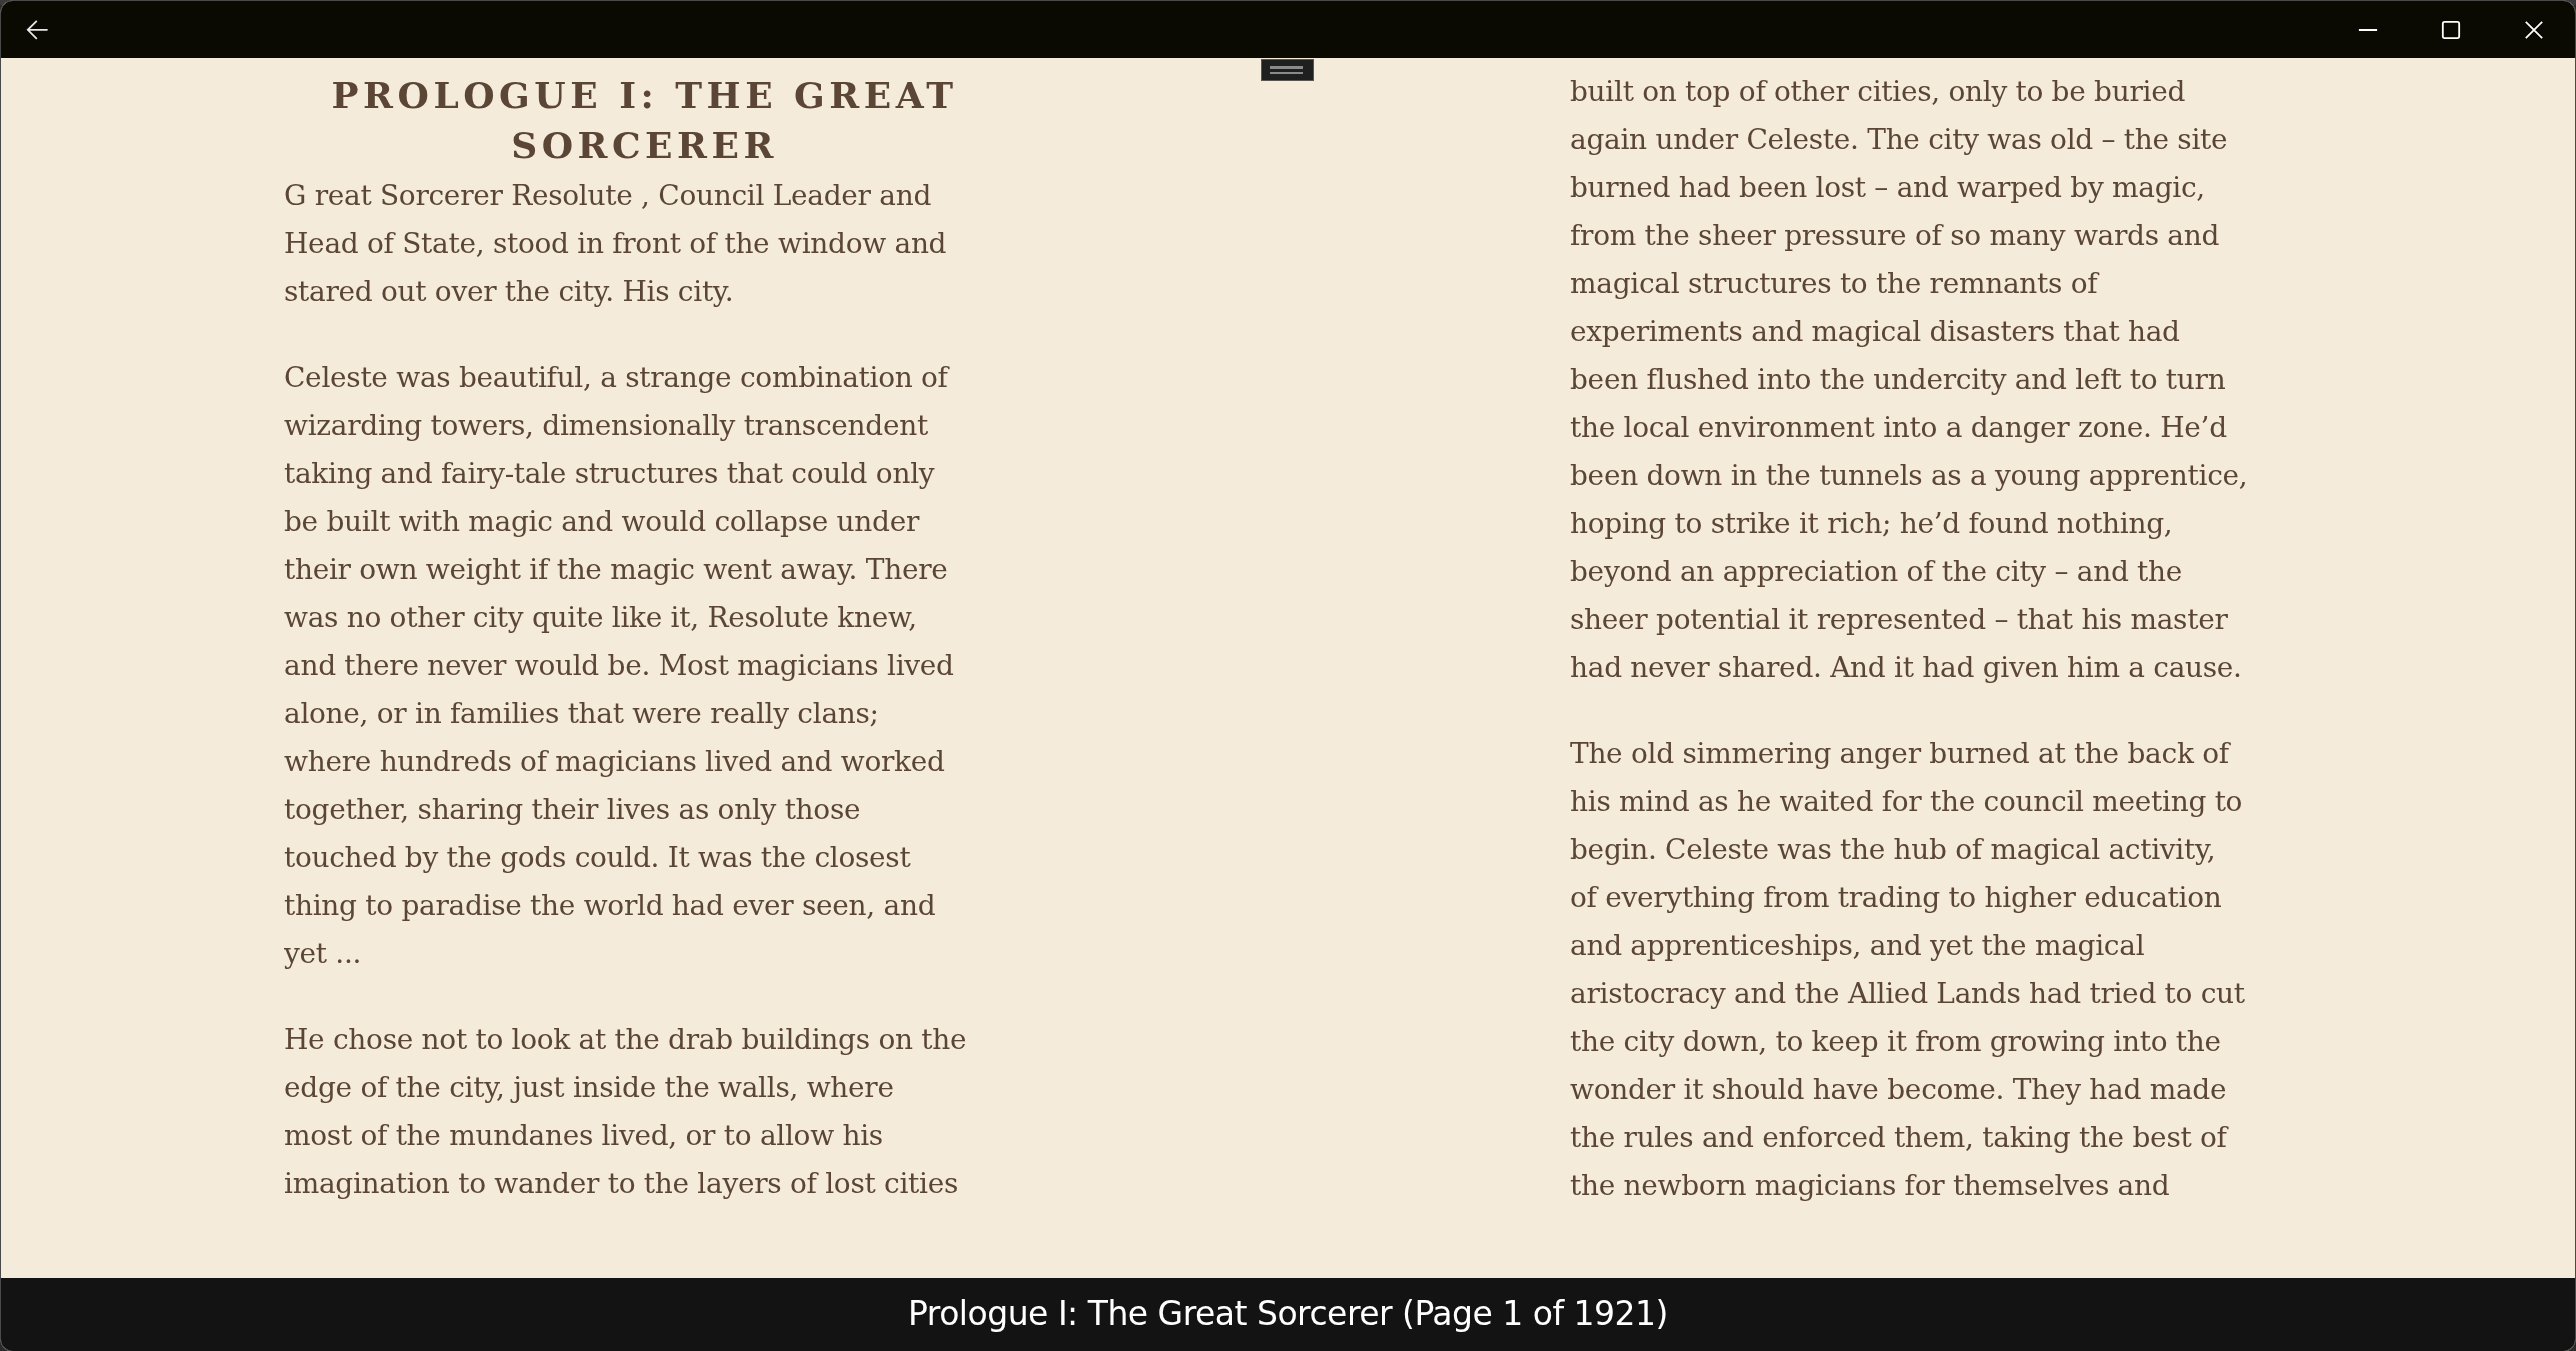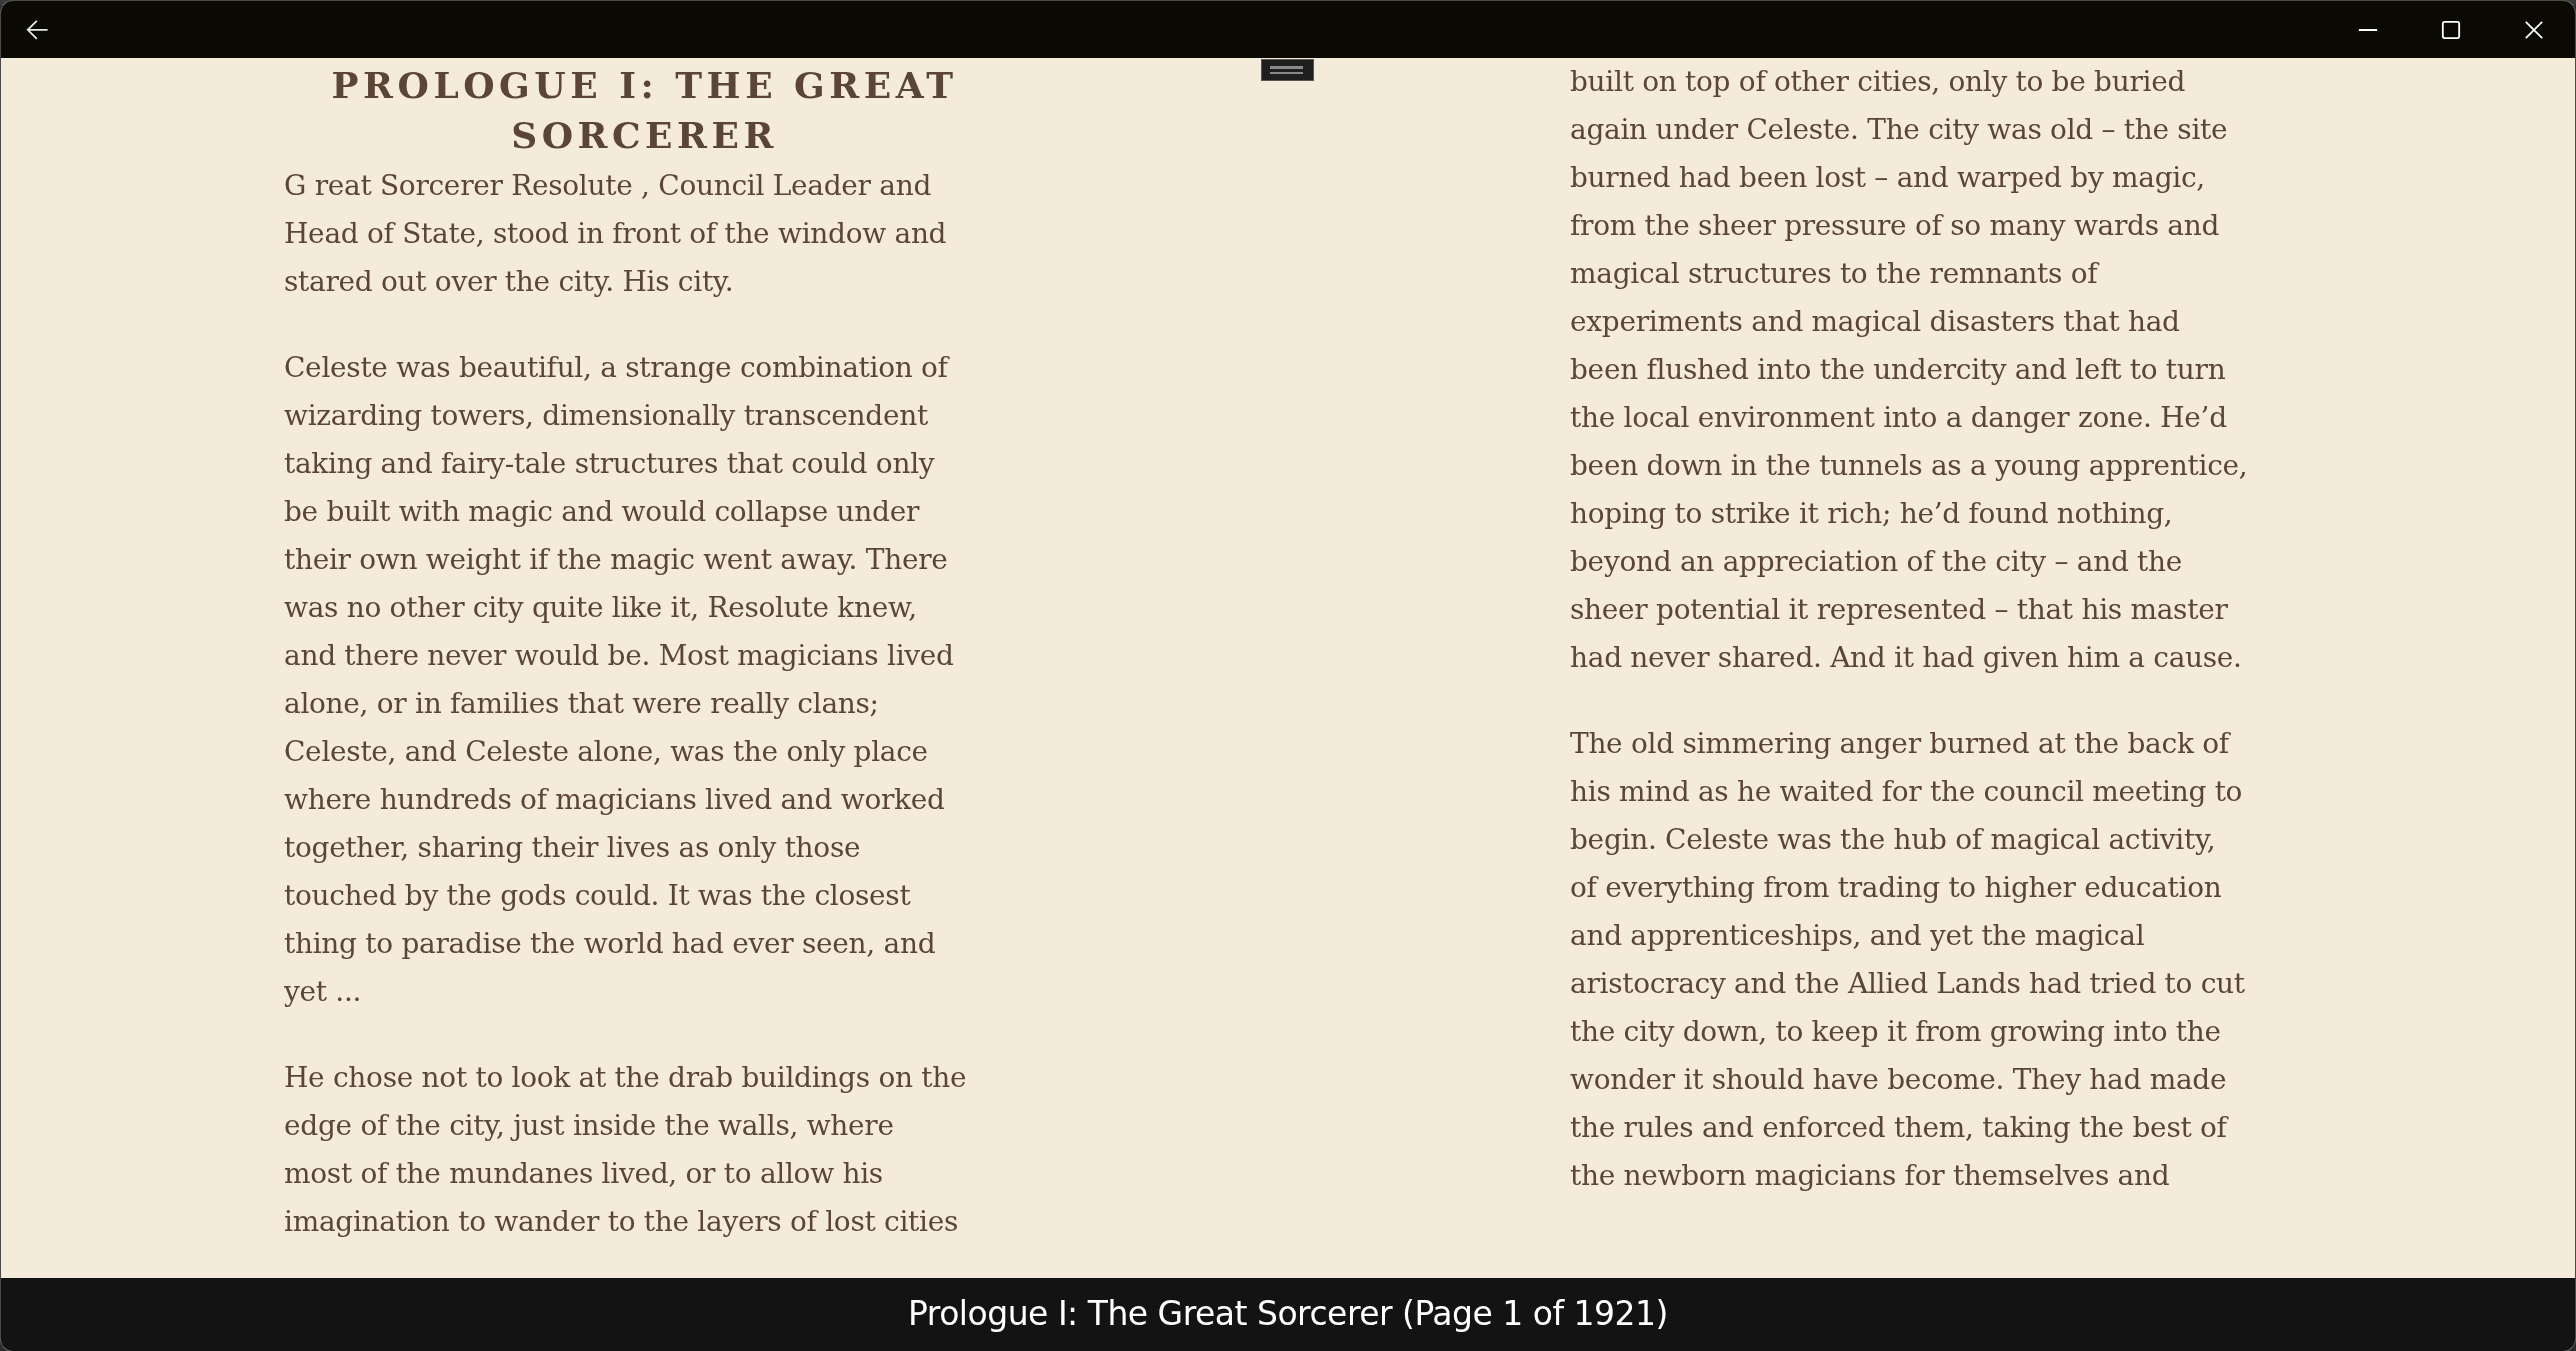--- a/index.html
+++ b/index.html
@@ -45,21 +45,21 @@
       box-sizing: border-box;
       cursor: pointer;
     }
     .menu-handle .bar {
       position: absolute; left: 8px; width: 33px; height: 2.7px; background: #8a8a8a;
     }
     .menu-handle .bar.b1 { top: 6.3px; }
     .menu-handle .bar.b2 { top: 11.7px; }
 
     .page {
-      position: absolute; top: 57px; height: 1220px;
+      position: absolute; top: 67px; height: 1220px;
       color: #5b4636;
       font-family: "DejaVu Serif", "Liberation Serif", serif;
       overflow: hidden;
     }
     .page-left { left: 283px; width: 739px; }
     .page-right { left: 1569px; width: 739px; }
 
     .chapter-title {
       margin: 0;
       padding-top: 1.8px;
@@ -145,21 +145,20 @@
 
     <p class="para">
       <span class="ln">Celeste was beautiful, a strange combination of</span>
       <span class="ln">wizarding towers, dimensionally transcendent</span>
       <span class="ln">taking and fairy-tale structures that could only</span>
       <span class="ln">be built with magic and would collapse under</span>
       <span class="ln">their own weight if the magic went away. There</span>
       <span class="ln">was no other city quite like it, Resolute knew,</span>
       <span class="ln">and there never would be. Most magicians lived</span>
       <span class="ln">alone, or in families that were really clans;</span>
-      <span class="ln">Celeste, and Celeste alone, was the only place</span>
       <span class="ln">where hundreds of magicians lived and worked</span>
       <span class="ln">together, sharing their lives as only those</span>
       <span class="ln">touched by the gods could. It was the closest</span>
       <span class="ln">thing to paradise the world had ever seen, and</span>
       <span class="ln">yet ...</span>
     </p>
 
     <p class="para">
       <span class="ln">He chose not to look at the drab buildings on the</span>
       <span class="ln">edge of the city, just inside the walls, where</span>

